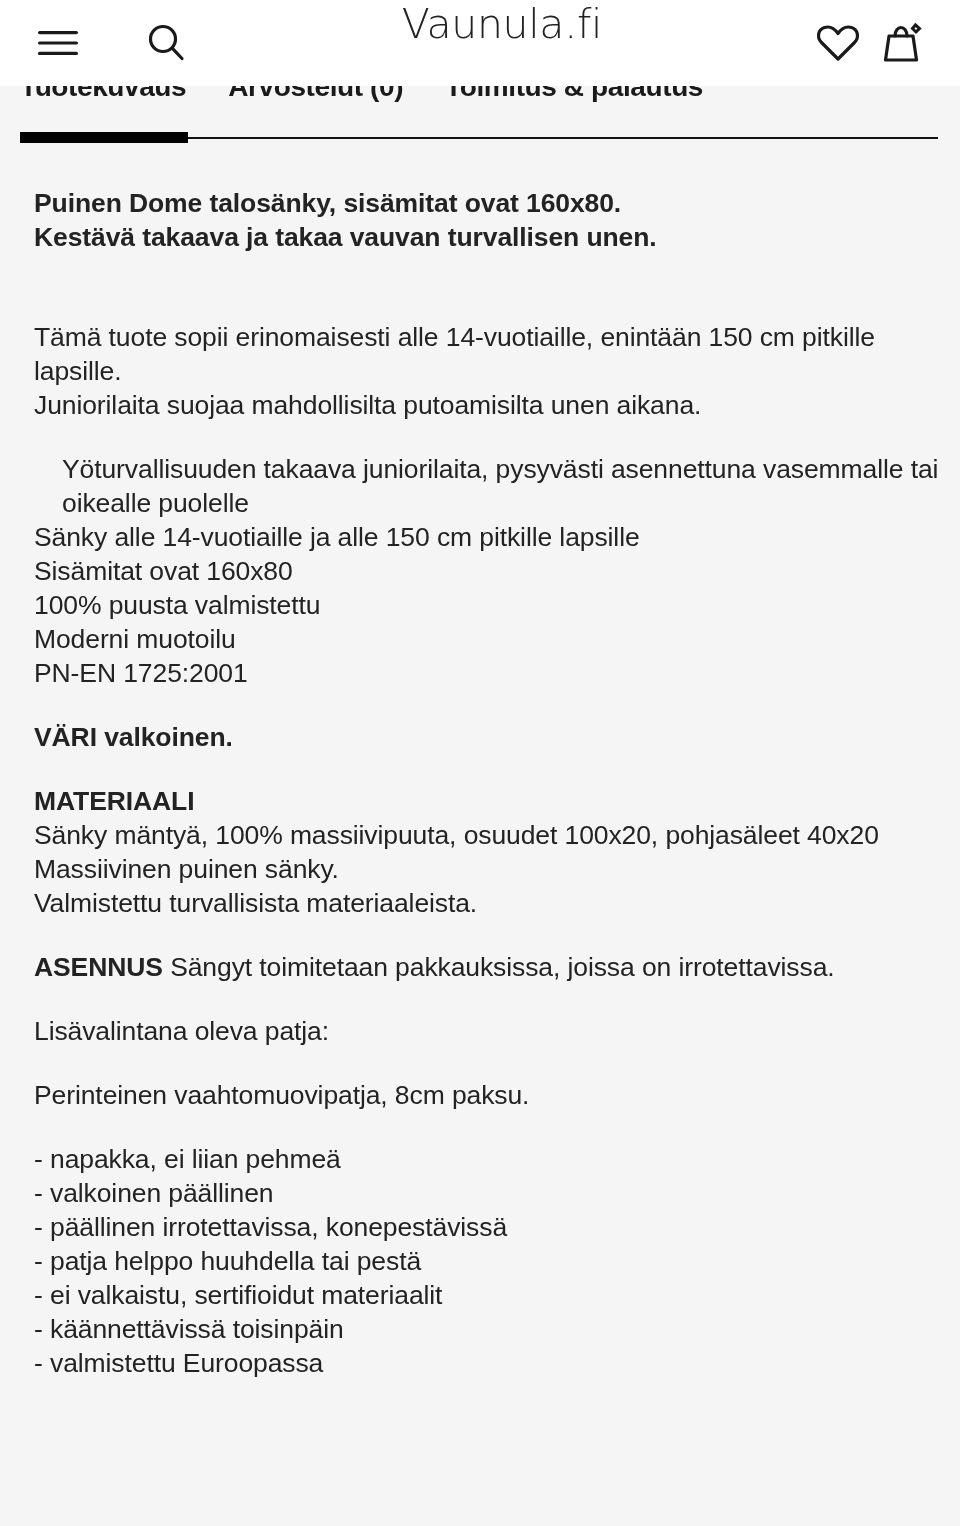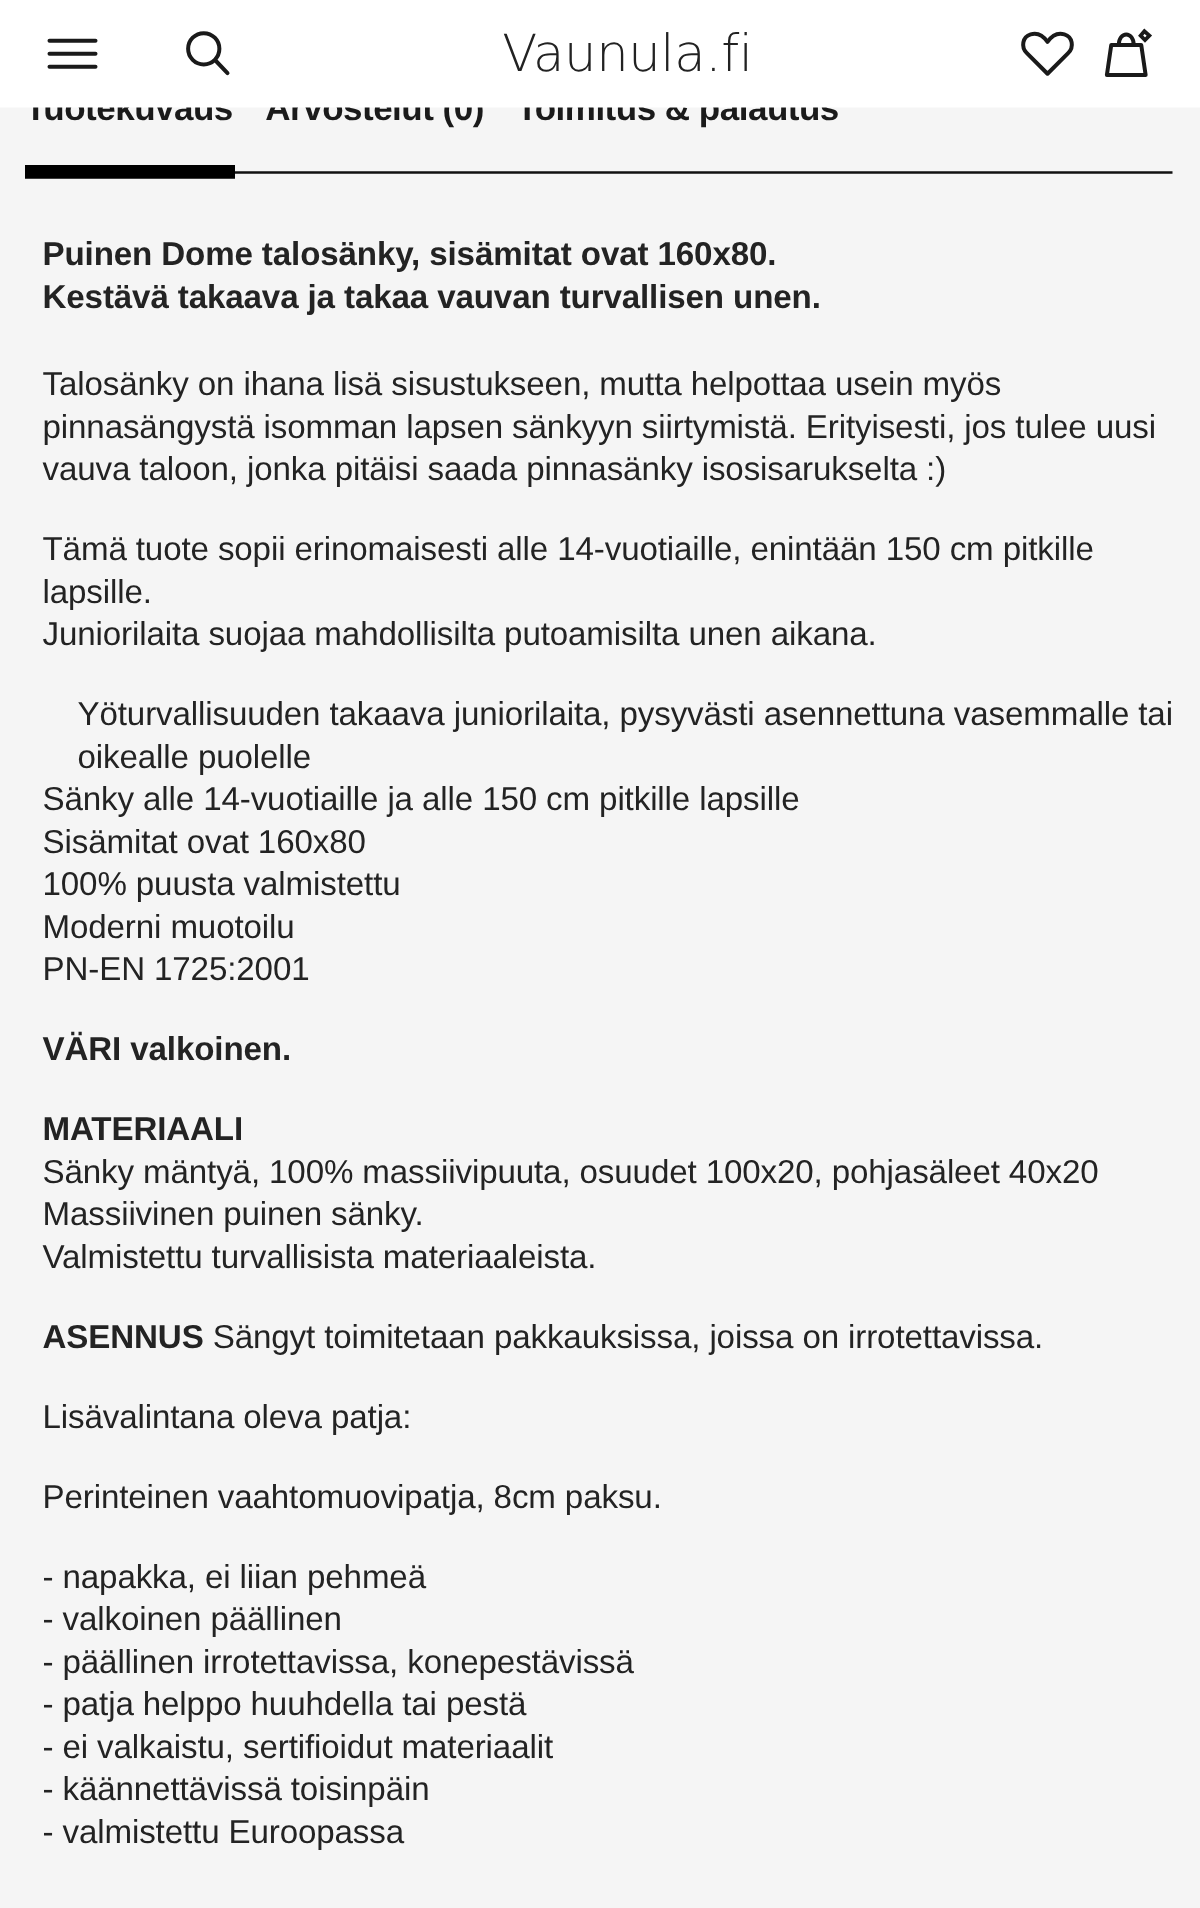--- a/index.html
+++ b/index.html
@@ -19,21 +19,20 @@
   }
 
   
   .app-header {
     position: absolute;
     top: 0; left: 0;
     width: 960px;
     height: 86px;
     background: #ffffff;
     display: flex;
-    align-items: center;
     z-index: 20;
   }
 
   .hdr-icon {
     display: flex;
     align-items: center;
     justify-content: center;
     cursor: pointer;
     flex: 0 0 auto;
   }
@@ -65,21 +64,21 @@
     overflow: hidden;
     z-index: 10;
   }
 
   .tabbar {
     position: absolute;
     top: 71px;
     left: 20px;
     display: flex;
     align-items: flex-start;
-    gap: 0;
+    gap: 16px;
     white-space: nowrap;
   }
 
   .tab {
     font-size: 28px;
     font-weight: 700;
     color: #1a1a1a;
     letter-spacing: -0.4px;
     cursor: pointer;
     padding-right: 26px;
@@ -185,21 +184,20 @@
   </div>
 </div>
 
 <div class="content">
 
   <div class="para bold">Puinen Dome talosänky, sisämitat ovat 160x80.</div>
   <div class="para bold">Kestävä takaava ja takaa vauvan turvallisen unen.</div>
 
   <div class="gap-lg"></div>
 
-  <div class="para">Talosänky on ihana lisä sisustukseen, mutta helpottaa usein myös pinnasängystä isomman lapsen sänkyyn siirtymistä. Erityisesti, jos tulee uusi vauva taloon, jonka pitäisi saada pinnasänky isosisarukselta :)</div>
 
   <div class="gap-md"></div>
 
   <div class="para">Tämä tuote sopii erinomaisesti alle 14-vuotiaille, enintään 150 cm pitkille lapsille.</div>
   <div class="para">Juniorilaita suojaa mahdollisilta putoamisilta unen aikana.</div>
 
   <div class="gap-md"></div>
 
   <div class="speclist">
     <div class="para" style="white-space:normal;margin-left:28px;">Yöturvallisuuden takaava juniorilaita, pysyvästi asennettuna vasemmalle tai oikealle puolelle</div>

